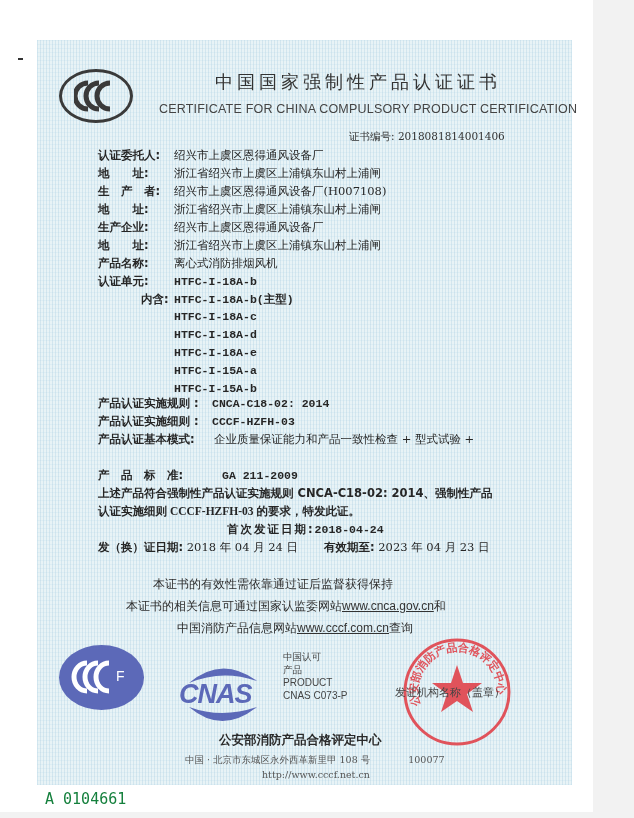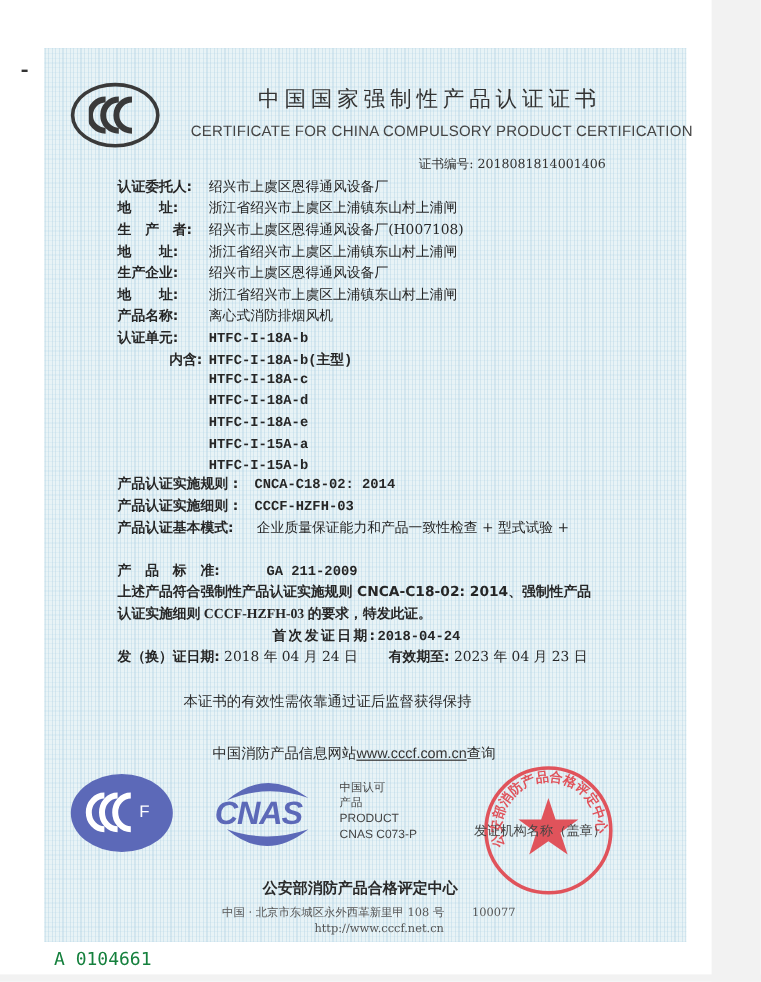--- a/index.html
+++ b/index.html
@@ -54,21 +54,21 @@
   .model { font-family: "Liberation Mono", monospace; font-size: 11.5px; font-weight: bold; }
 
   .notice { font-family: "DejaVu Sans", sans-serif; font-size: 12px; color: #2d2d2d; }
   .link { font-family: "Liberation Sans", sans-serif; text-decoration: underline; color: #333; }
 
   .cccf-logo {
     position: absolute; left: 22px; top: 605px; width: 85px; height: 65px;
     background: #5c69b8; border-radius: 50%;
   }
   .cnas-logo {
-    position: absolute; left: 140px; top: 605px; width: 112px; height: 66px;
+    position: absolute; left: 140px; top: 621px; width: 112px; height: 66px;
   }
   .cnas-small { font-family: "Liberation Sans", sans-serif; font-size: 10px; color: #444; line-height: 13px; }
 
   .stamp {
     position: absolute; left: 363px; top: 595px; width: 115px; height: 115px;
   }
   .footer-org { font-family: "DejaVu Sans", sans-serif; font-weight: bold; font-size: 12.5px; color: #2a2a2a; }
   .footer-addr { font-size: 9.5px; color: #555; }
   .serial {
     position: absolute; left: 45px; top: 790px;
@@ -156,20 +156,23 @@
   <div class="abs row" style="left:61px; top:500px;">
     <span class="lbl">发（换）证日期:</span>
     <span class="val">2018 年 04 月 24 日</span>
   </div>
   <div class="abs row" style="left:287px; top:500px;">
     <span class="lbl">有效期至:</span>
     <span class="val">2023 年 04 月 23 日</span>
   </div>
 
   <div class="abs notice" style="left:97px; top:536px;margin-left:19px;">本证书的有效性需依靠通过证后监督获得保持</div>
+  <div class="abs notice" style="left:89px; top:558px;">
+    <span>本证书的相关信息可通过国家认监委网站</span><span class="link">www.cnca.gov.cn</span><span>和</span>
+  </div>
   <div class="abs notice" style="left:140px; top:580px;">
     <span>中国消防产品信息网站</span><span class="link">www.cccf.com.cn</span><span>查询</span>
   </div>
 
   <div class="cccf-logo">
     <svg width="85" height="65" viewBox="0 0 85 65" style="position:absolute;left:0;top:0;">
       <g fill="none" stroke="#ffffff" stroke-width="5">
         <path d="M28 18 A13 14 0 1 0 28 46"></path>
         <path d="M39 18 A13 14 0 1 0 39 46"></path>
         <path d="M50 18 A13 14 0 1 0 50 46"></path>
@@ -202,18 +205,18 @@
       <text font-size="11" font-weight="bold" fill="#e0535b" font-family="DejaVu Sans, sans-serif">
         <textPath href="#sealArc">公安部消防产品合格评定中心</textPath>
       </text>
     </svg>
     <span class="abs" style="left:-5px; top:50px; font-size:11px; color:#444; font-family:'DejaVu Serif',serif;">发证机构名称（盖章）</span>
   </div>
 
   <div class="abs footer-org" style="left:182px; top:692px;">公安部消防产品合格评定中心</div>
   <div class="abs footer-addr" style="left:148px; top:714px;">
     <span>中国 · 北京市东城区永外西革新里甲 108 号</span>
-    <span style="margin-left:20px;">100077</span>
+    <span style="margin-left:35px;">100077</span>
   </div>
   <div class="abs footer-addr" style="left:225px; top:729px;">http://www.cccf.net.cn</div>
 </div>
 
 <div class="serial">A 0104661</div>
 
 </body></html>

